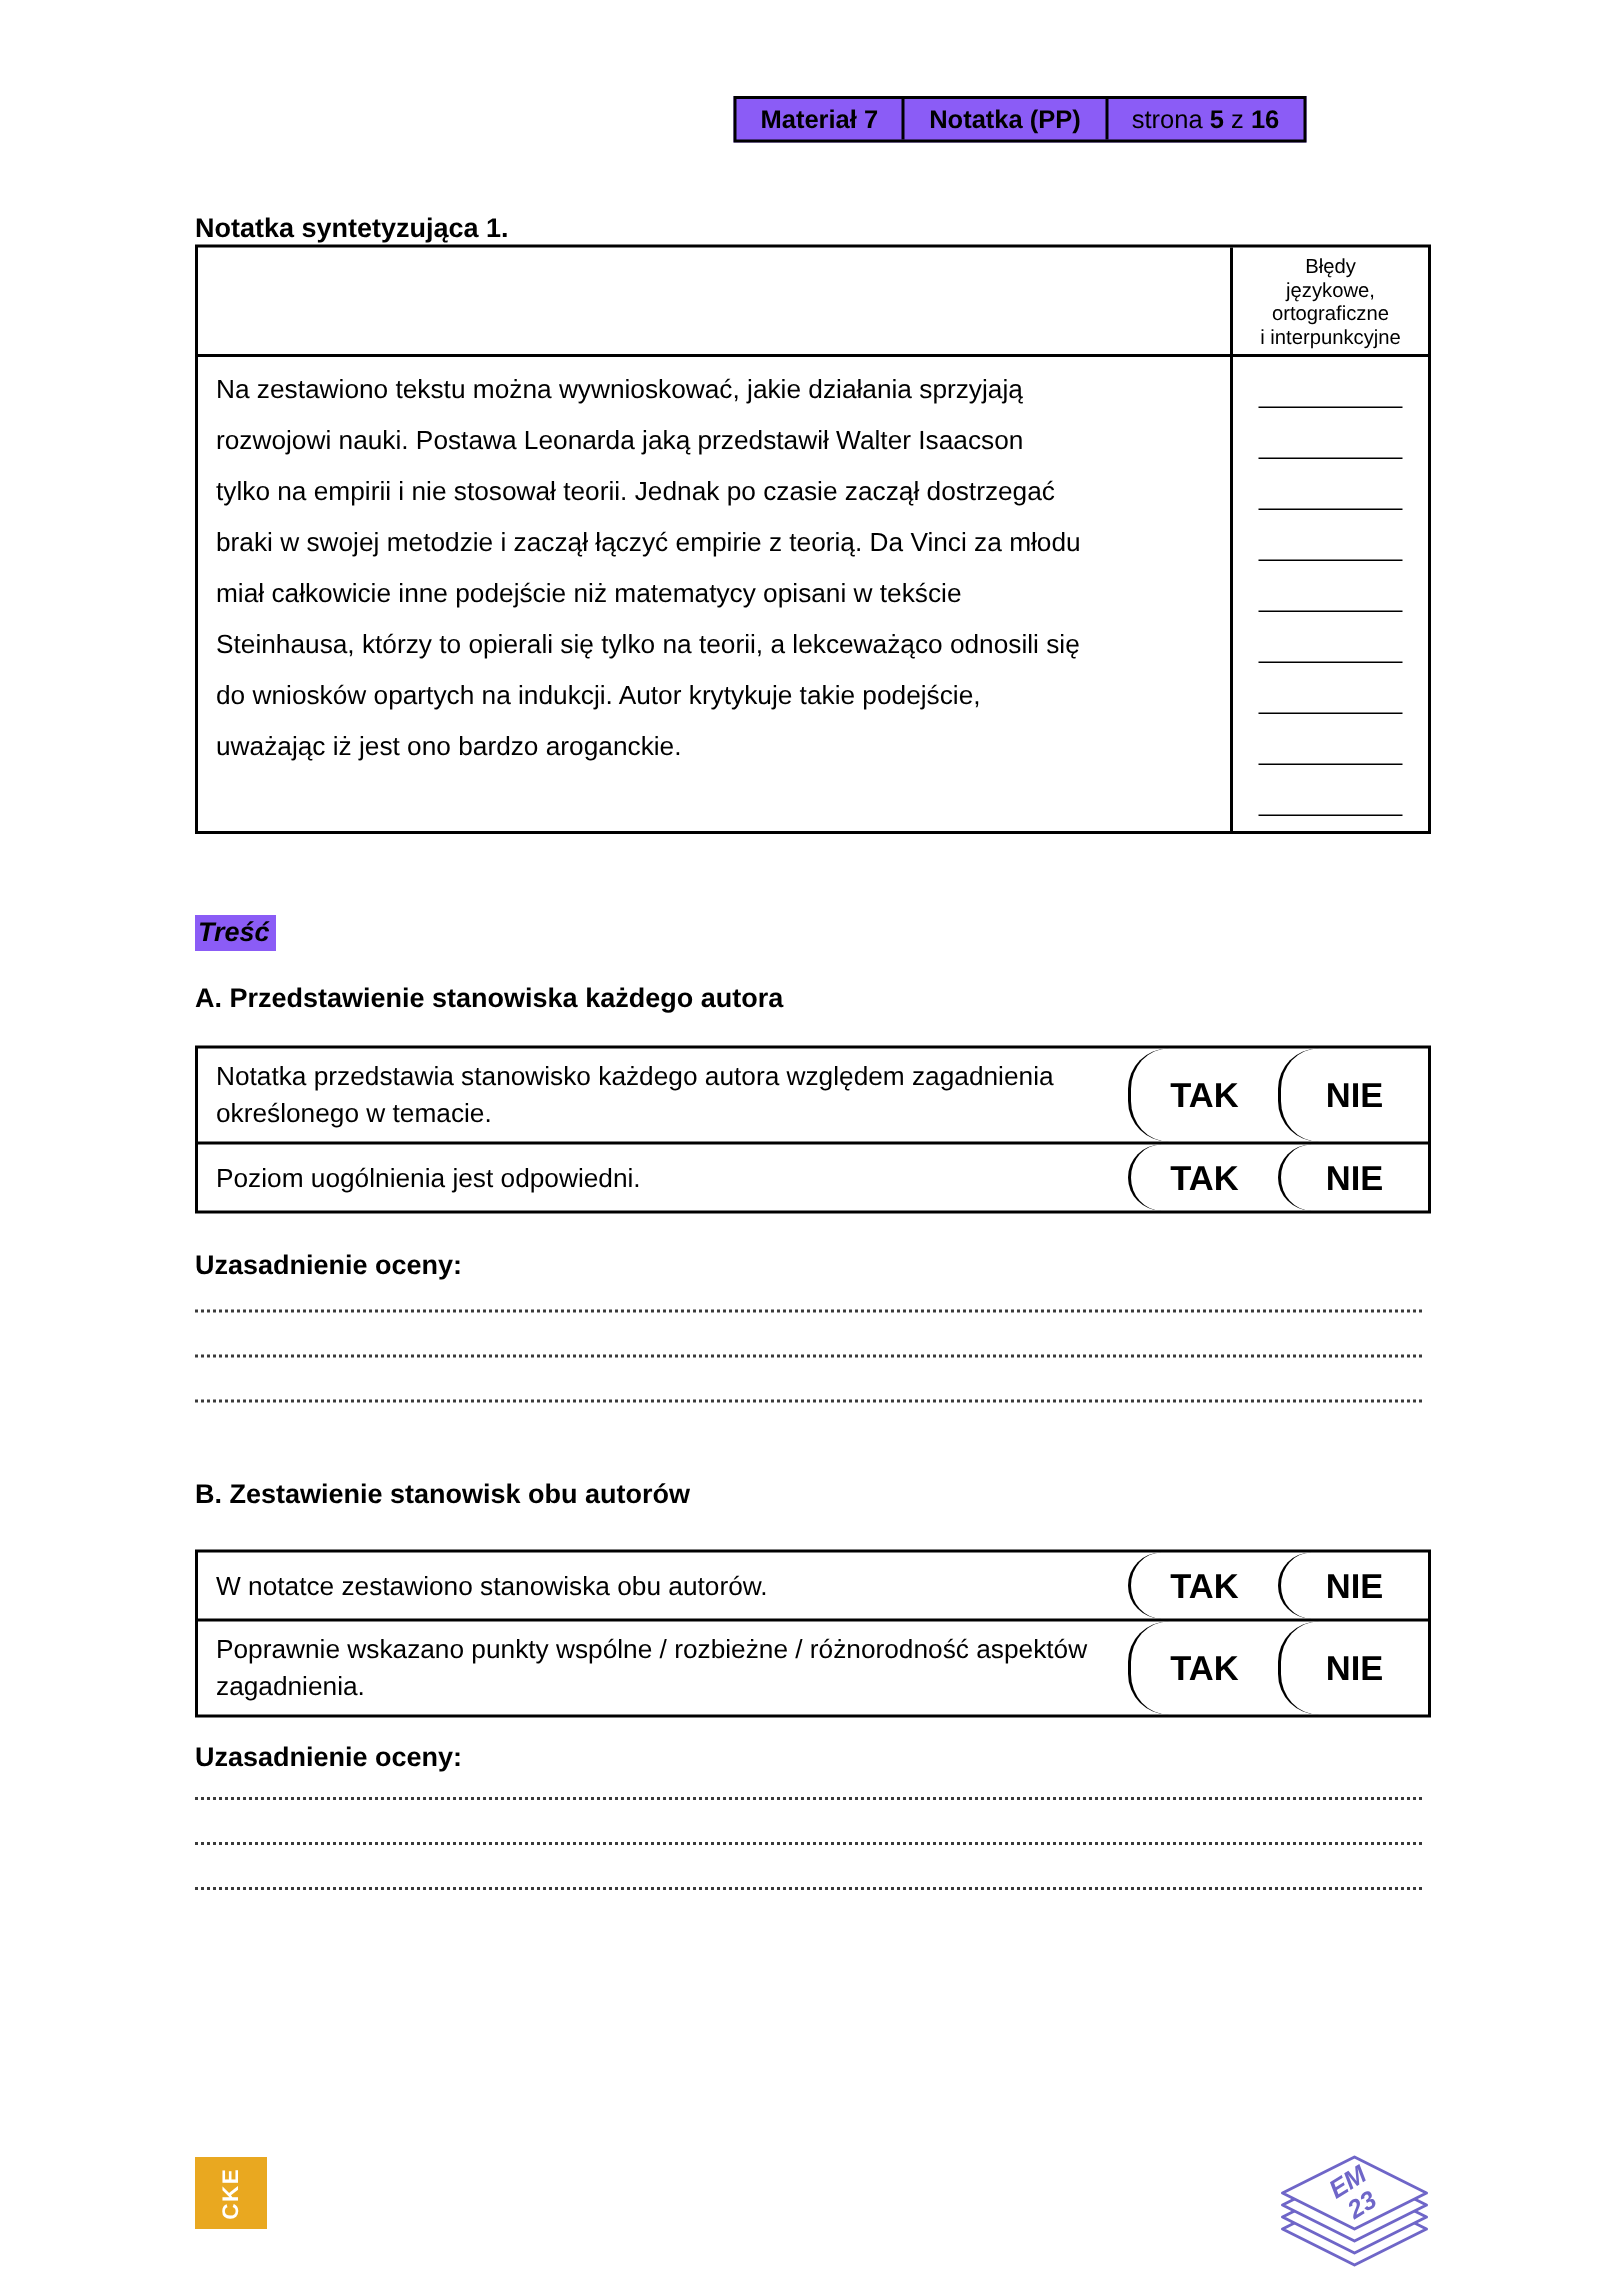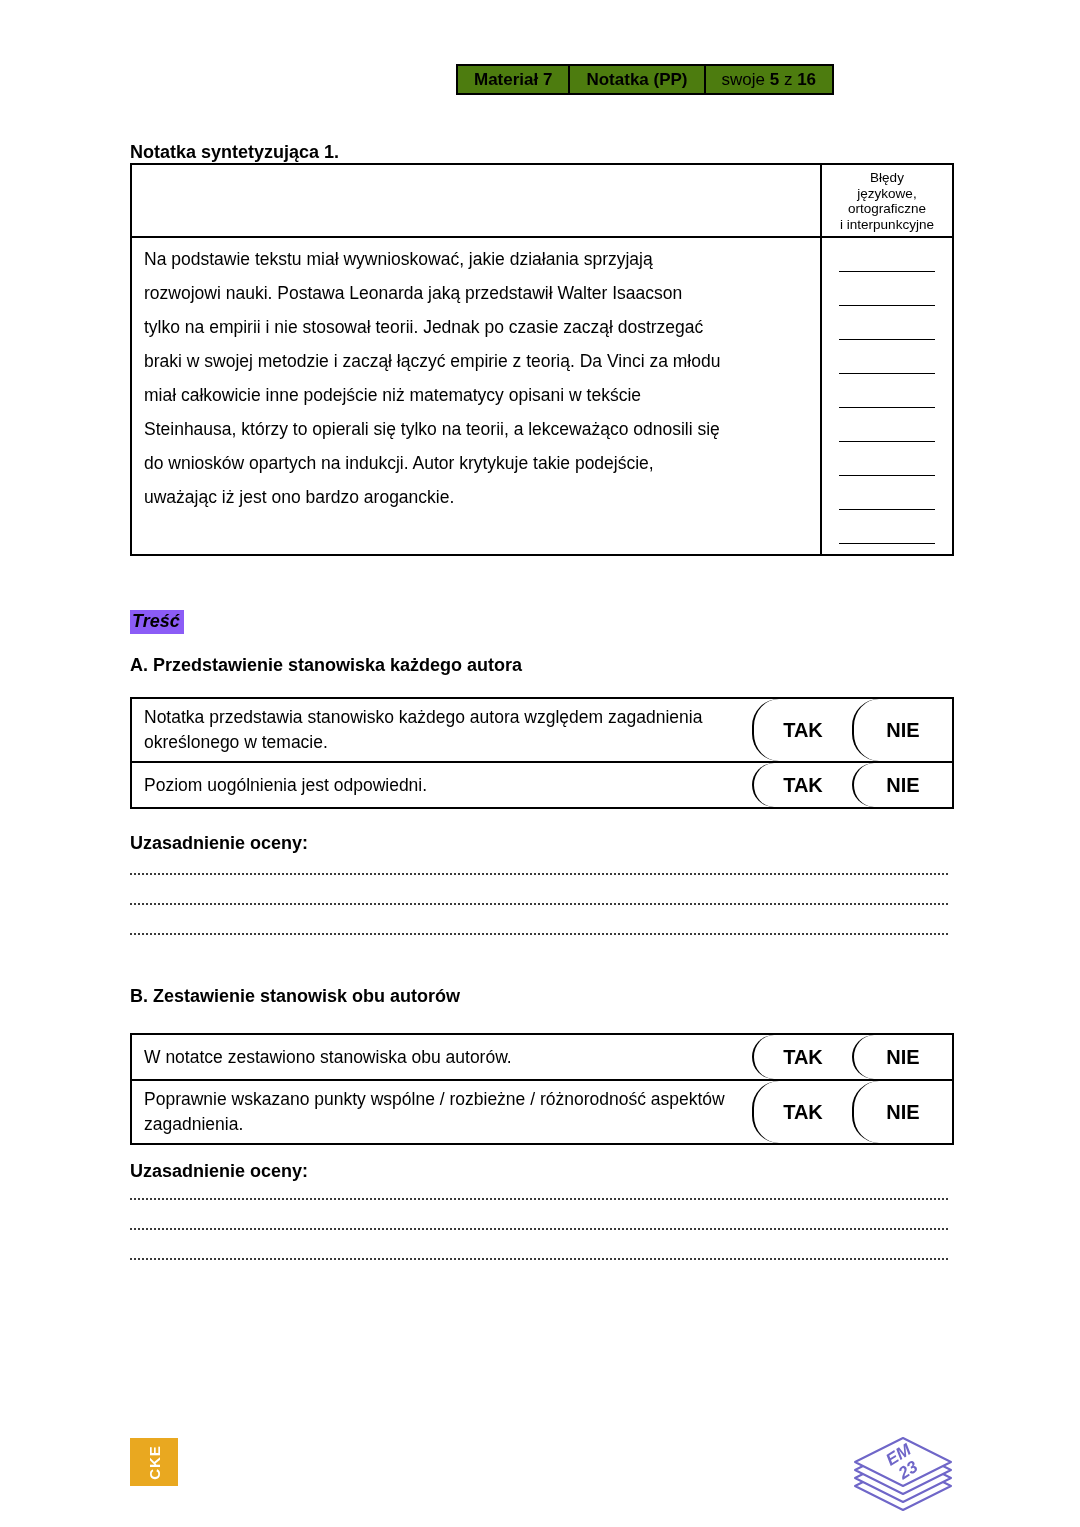--- a/index.html
+++ b/index.html
@@ -4,21 +4,21 @@
 <style>
   html,body { margin:0; padding:0; background:#ffffff; }
   .page {
     position:relative; width:1080px; height:1527px; background:#ffffff;
     font-family:"Liberation Sans","DejaVu Sans",sans-serif; color:#000;
     overflow:hidden;
   }
   .bold { font-weight:bold; }
 
   
-  .header-bar { position:absolute; top:64px; left:456px; display:flex; border:2px solid #000; background:#4d7c0f; }
+  .header-bar { position:absolute; top:64px; left:489px; display:flex; border:2px solid #000; background:#8b5cf6; }
   .hcell { padding:3px 16px; font-size:17px; white-space:nowrap; line-height:21px; }
   .hcell.bl { border-left:2px solid #000; }
 
   .title { position:absolute; top:142px; left:130px; margin:0; font-size:18px; font-weight:bold; }
 
   
   .note-table { position:absolute; top:163px; left:130px; width:820px; border:2px solid #000; }
   .nt-row { display:flex; }
   .nt-head { border-bottom:2px solid #000; }
   .nt-main { flex:1; }
@@ -39,21 +39,21 @@
   #b-head { top:986px; }
 
   
   .tn-table { position:absolute; left:130px; width:820px; border:2px solid #000; }
   #table-a { top:697px; }
   #table-b { top:1033px; }
   .tn-row { display:flex; align-items:stretch; }
   .tn-row + .tn-row { border-top:2px solid #000; }
   .tn-stmt { flex:1; font-size:17.5px; line-height:25px; padding:6px 12px; display:flex; flex-direction:column; justify-content:center; }
   .tn-opt { width:100px; border-left:2px solid #000; display:flex; align-items:center; justify-content:center;
-            font-size:20px; font-weight:bold; box-sizing:border-box;border-radius:27px; }
+            font-size:23px; font-weight:bold; box-sizing:border-box;border-radius:27px; }
   .row-tall { min-height:56px; }
   .row-short { min-height:44px; }
 
   .just { position:absolute; left:130px; font-size:18px; font-weight:bold; }
   #just-a { top:833px; }
   #just-b { top:1161px; }
 
   .dots { position:absolute; left:130px; width:818px; }
   #dots-a { top:845px; }
   #dots-b { top:1170px; }
@@ -67,38 +67,38 @@
   .stamp { position:absolute; left:848px; top:1418px; width:110px; height:100px; }
 </style>
 </head>
 <body>
 
 <div class="page">
 
   <div class="header-bar">
     <div class="hcell bold">Materiał 7</div>
     <div class="hcell bold bl">Notatka (PP)</div>
-    <div class="hcell bl"><span>swoje </span><span class="bold">5</span><span> z </span><span class="bold">16</span></div>
+    <div class="hcell bl"><span>strona </span><span class="bold">5</span><span> z </span><span class="bold">16</span></div>
   </div>
 
   <h1 class="title">Notatka syntetyzująca 1.</h1>
 
   <div class="note-table">
     <div class="nt-row nt-head">
       <div class="nt-main"></div>
       <div class="nt-err err-head">
         <div>Błędy</div>
         <div>językowe,</div>
         <div>ortograficzne</div>
         <div>i interpunkcyjne</div>
       </div>
     </div>
     <div class="nt-row">
       <div class="nt-main nt-text">
-        <div class="note-line">Na podstawie tekstu miał wywnioskować, jakie działania sprzyjają</div>
+        <div class="note-line">Na zestawiono tekstu można wywnioskować, jakie działania sprzyjają</div>
         <div class="note-line">rozwojowi nauki. Postawa Leonarda jaką przedstawił Walter Isaacson</div>
         <div class="note-line">tylko na empirii i nie stosował teorii. Jednak po czasie zaczął dostrzegać</div>
         <div class="note-line">braki w swojej metodzie i zaczął łączyć empirie z teorią. Da Vinci za młodu</div>
         <div class="note-line">miał całkowicie inne podejście niż matematycy opisani w tekście</div>
         <div class="note-line">Steinhausa, którzy to opierali się tylko na teorii, a lekceważąco odnosili się</div>
         <div class="note-line">do wniosków opartych na indukcji. Autor krytykuje takie podejście,</div>
         <div class="note-line">uważając iż jest ono bardzo aroganckie.</div>
       </div>
       <div class="nt-err nt-blanks">
         <div class="blank">

